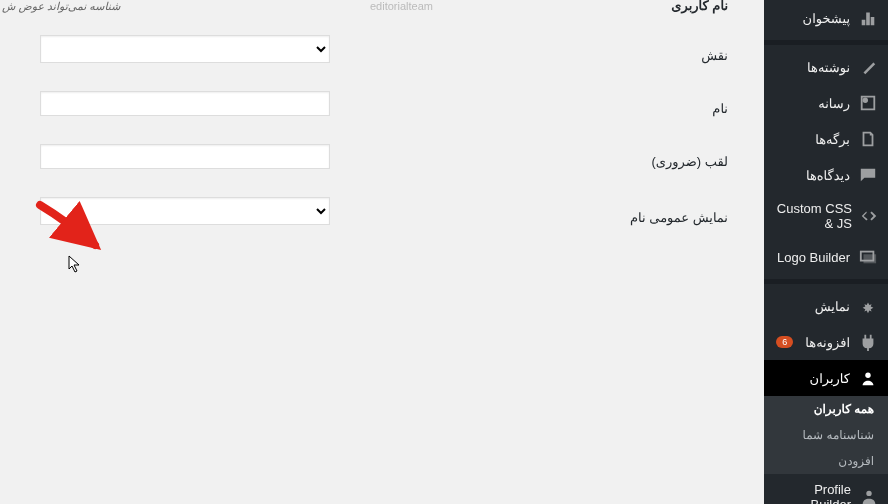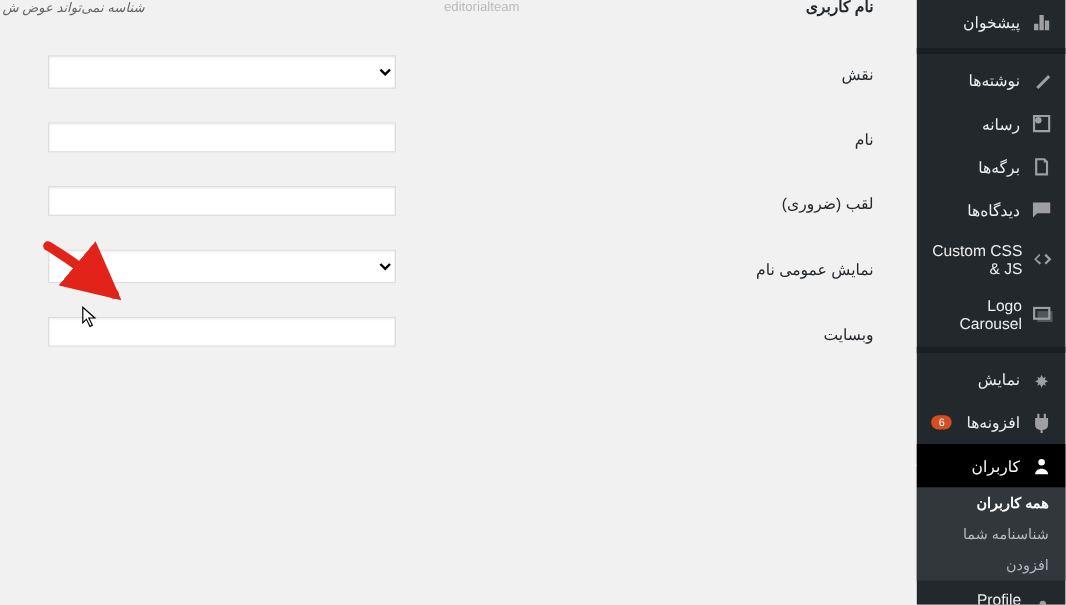--- a/index.html
+++ b/index.html
@@ -9,23 +9,23 @@
 .menu-item { display: flex; align-items: center; justify-content: flex-start; padding: 8px 10px; cursor: pointer; color: #eee; font-size: 13px; gap: 8px; }
 .menu-item.active { background: #000000; color: #fff; position: relative; }
 .menu-item.active::before { content: ""; position: absolute; left: -8px; top: 50%; transform: translateY(-50%); border: 8px solid transparent; border-left-color: #f1f1f1; }
 .menu-icon { width: 20px; height: 20px; display: flex; align-items: center; justify-content: center; opacity: 0.6; }
 .menu-item.active .menu-icon { opacity: 1; }
 .submenu { background: #32373c; }
 .submenu .sub-item { padding: 6px 14px 6px 10px; font-size: 12px; color: #b4b9be; cursor: pointer; }
 .submenu .sub-item.current { color: #fff; font-weight: bold; }
 .badge { background: #d54e21; color: #fff; border-radius: 10px; font-size: 9px; padding: 1px 6px; margin-right: 4px; display: inline-block; }
 
-.content { position: absolute; right: 140px; left: 0; top: 0; bottom: 0; padding: 12px 20px; direction: rtl; }
+.content { position: absolute; right: 140px; left: 0; top: 0; bottom: 0; padding: 1px 20px; direction: rtl; }
 .form-table { width: 100%; }
-.form-row { display: flex; align-items: center; padding: 14px 0; margin-left: 20px; }
+.form-row { display: flex; align-items: flex-end; padding: 14px 0; margin-left: 20px; }
 .form-label { width: 200px; font-size: 13px; color: #23282d; padding-top: 4px; text-align: right; }
 .form-field { flex: 1; display: flex; justify-content: flex-end; }
 .form-field input, .form-field select { width: 290px; padding: 4px 6px; border: 1px solid #ddd; background: #fff; font-size: 13px; box-shadow: inset 0 1px 2px rgba(0,0,0,.07); direction: ltr; }
 .form-field select { height: 28px; }
 .section-heading { font-size: 14px; color: #23282d; padding: 18px 0 6px; text-align: right; }
 .hint-text { position: absolute; left: 2px; top: 0px; font-size: 11px; color: #666; font-style: italic; direction: rtl; }
 .title-cropped { position: absolute; right: 20px; top: -2px; font-size: 13px; color: #23282d; font-weight: bold; }
 .editorial-faded { position: absolute; left: 370px; top: 0px; font-size: 11px; color: #bbb; direction: ltr; }
 
 .arrow-annotation { position: absolute; left: 35px; top: 200px; pointer-events: none; }
@@ -87,21 +87,21 @@
       </span>
     <span>Custom CSS &amp; JS</span>
   </div>
   <div class="menu-item">
     <span class="menu-icon">
         <svg width="18" height="18" viewBox="0 0 20 20" fill="currentColor">
           <rect x="2" y="4" width="14" height="10" stroke="currentColor" fill="none" stroke-width="2"></rect>
           <rect x="5" y="7" width="14" height="10" fill="currentColor" opacity="0.4"></rect>
         </svg>
       </span>
-    <span>Logo Carousel</span>
+    <span>Logo Builder</span>
   </div>
   <div class="sep"></div>
   <div class="menu-item">
     <span class="menu-icon">
         <svg width="18" height="18" viewBox="0 0 20 20" fill="currentColor">
           <path d="M10 2l3 6 5-2-2 5 6 3-6 3 2 5-5-2-3 6-3-6-5 2 2-5-6-3 6-3-2-5 5 2 3-6z" transform="scale(0.5) translate(10 10)"></path>
         </svg>
       </span>
     <span>نمایش</span>
   </div>
@@ -166,26 +166,20 @@
         </div>
     </div>
     <div class="form-row">
       <div class="form-label">نمایش عمومی نام</div>
       <div class="form-field">
           <select><option></option></select>
         </div>
     </div>
 
 
-    <div class="form-row">
-      <div class="form-label">وبسایت</div>
-      <div class="form-field">
-          <input type="text" style="">
-        </div>
-    </div>
   </div>
 </div>
 
 <svg class="arrow-annotation" width="80" height="60" viewBox="0 0 80 60">
   <defs>
       <marker id="ah" markerWidth="6" markerHeight="6" refX="5" refY="3" orient="auto">
         <path d="M0,0 L6,3 L0,6 Z" fill="#e2231a"></path>
       </marker>
     </defs>
   <path d="M5,5 Q30,20 60,45" stroke="#e2231a" stroke-width="8" fill="none" marker-end="url(#ah)" stroke-linecap="round"></path>

